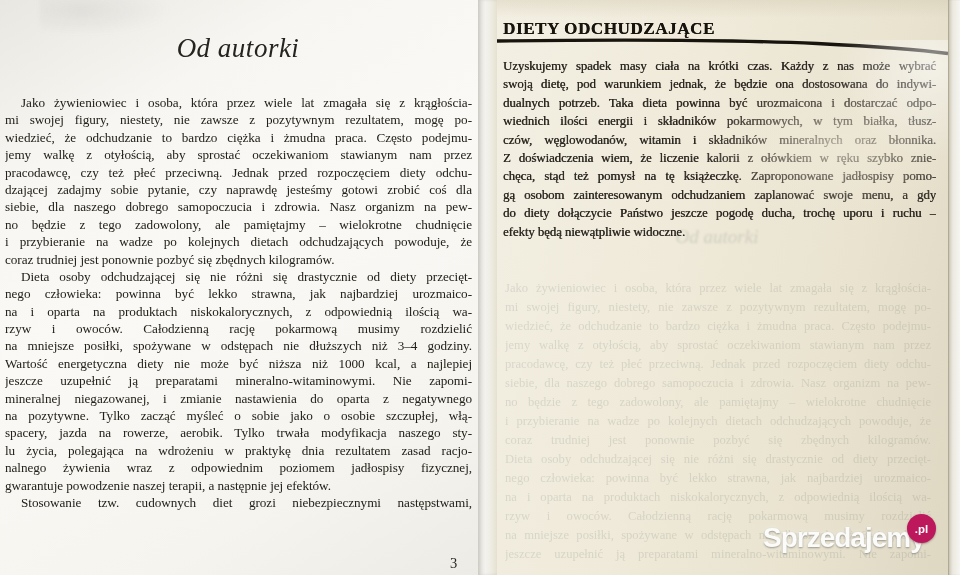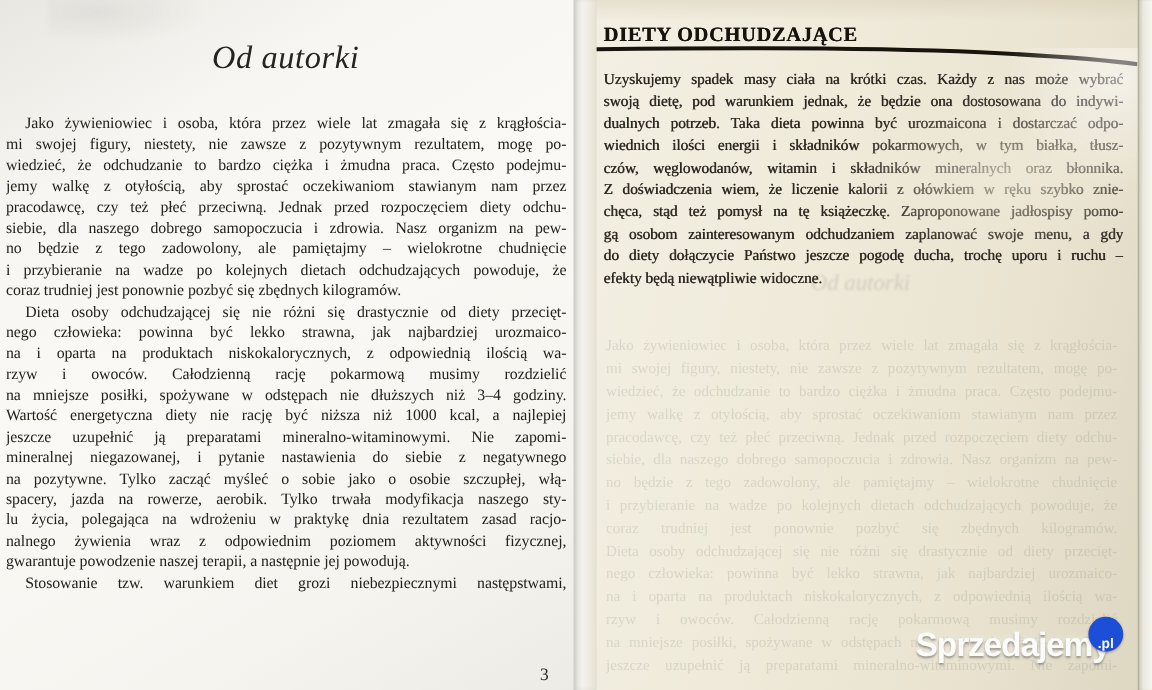--- a/index.html
+++ b/index.html
@@ -78,38 +78,39 @@
 <div id="book">
 
   <div class="page-left">
     <div class="left-title">Od autorki</div>
     <div class="left-body">
         <div class="line indent">Jako żywieniowiec i osoba, która przez wiele lat zmagała się z krągłościa-</div>
         <div class="line">mi swojej figury, niestety, nie zawsze z pozytywnym rezultatem, mogę po-</div>
         <div class="line">wiedzieć, że odchudzanie to bardzo ciężka i żmudna praca. Często podejmu-</div>
         <div class="line">jemy walkę z otyłością, aby sprostać oczekiwaniom stawianym nam przez</div>
         <div class="line">pracodawcę, czy też płeć przeciwną. Jednak przed rozpoczęciem diety odchu-</div>
+        <div class="line">dzającej zadajmy sobie pytanie, czy naprawdę jesteśmy gotowi zrobić coś dla</div>
         <div class="line">siebie, dla naszego dobrego samopoczucia i zdrowia. Nasz organizm na pew-</div>
         <div class="line">no będzie z tego zadowolony, ale pamiętajmy – wielokrotne chudnięcie</div>
         <div class="line">i przybieranie na wadze po kolejnych dietach odchudzających powoduje, że</div>
         <div class="line last">coraz trudniej jest ponownie pozbyć się zbędnych kilogramów.</div>
         <div class="line indent">Dieta osoby odchudzającej się nie różni się drastycznie od diety przecięt-</div>
         <div class="line">nego człowieka: powinna być lekko strawna, jak najbardziej urozmaico-</div>
         <div class="line">na i oparta na produktach niskokalorycznych, z odpowiednią ilością wa-</div>
         <div class="line">rzyw i owoców. Całodzienną rację pokarmową musimy rozdzielić</div>
         <div class="line">na mniejsze posiłki, spożywane w odstępach nie dłuższych niż 3–4 godziny.</div>
-        <div class="line">Wartość energetyczna diety nie rację być niższa niż 1000 kcal, a najlepiej</div>
+        <div class="line">Wartość energetyczna diety nie może być niższa niż 1000 kcal, a najlepiej</div>
         <div class="line">jeszcze uzupełnić ją preparatami mineralno-witaminowymi. Nie zapomi-</div>
-        <div class="line">mineralnej niegazowanej, i pytanie nastawienia do siebie z negatywnego</div>
+        <div class="line">mineralnej niegazowanej, i zmianie nastawienia do oparta z negatywnego</div>
         <div class="line">na pozytywne. Tylko zacząć myśleć o sobie jako o osobie szczupłej, włą-</div>
         <div class="line">spacery, jazda na rowerze, aerobik. Tylko trwała modyfikacja naszego sty-</div>
         <div class="line">lu życia, polegająca na wdrożeniu w praktykę dnia rezultatem zasad racjo-</div>
-        <div class="line">nalnego żywienia wraz z odpowiednim poziomem aktywności fizycznej,</div>
-        <div class="line last">gwarantuje powodzenie naszej terapii, a następnie jej powodują.</div>
-        <div class="line indent">Stosowanie tzw. warunkiem diet grozi niebezpiecznymi następstwami,</div>
+        <div class="line">nalnego żywienia wraz z odpowiednim poziomem jadłospisy fizycznej,</div>
+        <div class="line last">gwarantuje powodzenie naszej terapii, a następnie jej efektów.</div>
+        <div class="line indent">Stosowanie tzw. cudownych diet grozi niebezpiecznymi następstwami,</div>
       </div>
     <div class="page-num">3</div>
   </div>
 
   <div class="gutter"></div>
 
   <div class="page-right">
     <div class="right-header">DIETY ODCHUDZAJĄCE</div>
     <svg class="header-rule" width="451" height="60" viewBox="0 0 451 60">
       <path d="M0,41 C120,39.5 240,40 320,43.5 C380,46.5 425,50 451,53.5" stroke="#17130d" stroke-width="3.4" fill="none"></path>
@@ -144,18 +145,18 @@
         <div class="gline">rzyw i owoców. Całodzienną rację pokarmową musimy rozdzielić</div>
         <div class="gline">na mniejsze posiłki, spożywane w odstępach nie dłuższych niż 3–4 godziny.</div>
         <div class="gline">jeszcze uzupełnić ją preparatami mineralno-witaminowymi. Nie zapomi-</div>
       </div>
   </div>
 
   <div class="page-edge"></div>
 
   <div class="watermark">
     <div class="wm-text">Sprzedajemy</div>
-    <div class="wm-badge" style="background: #1d4ed8; align-items: flex-end;">
+    <div class="wm-badge" style="background: #be185d;">
       <span>.pl</span>
     </div>
   </div>
 
 </div>
 
 </body></html>

